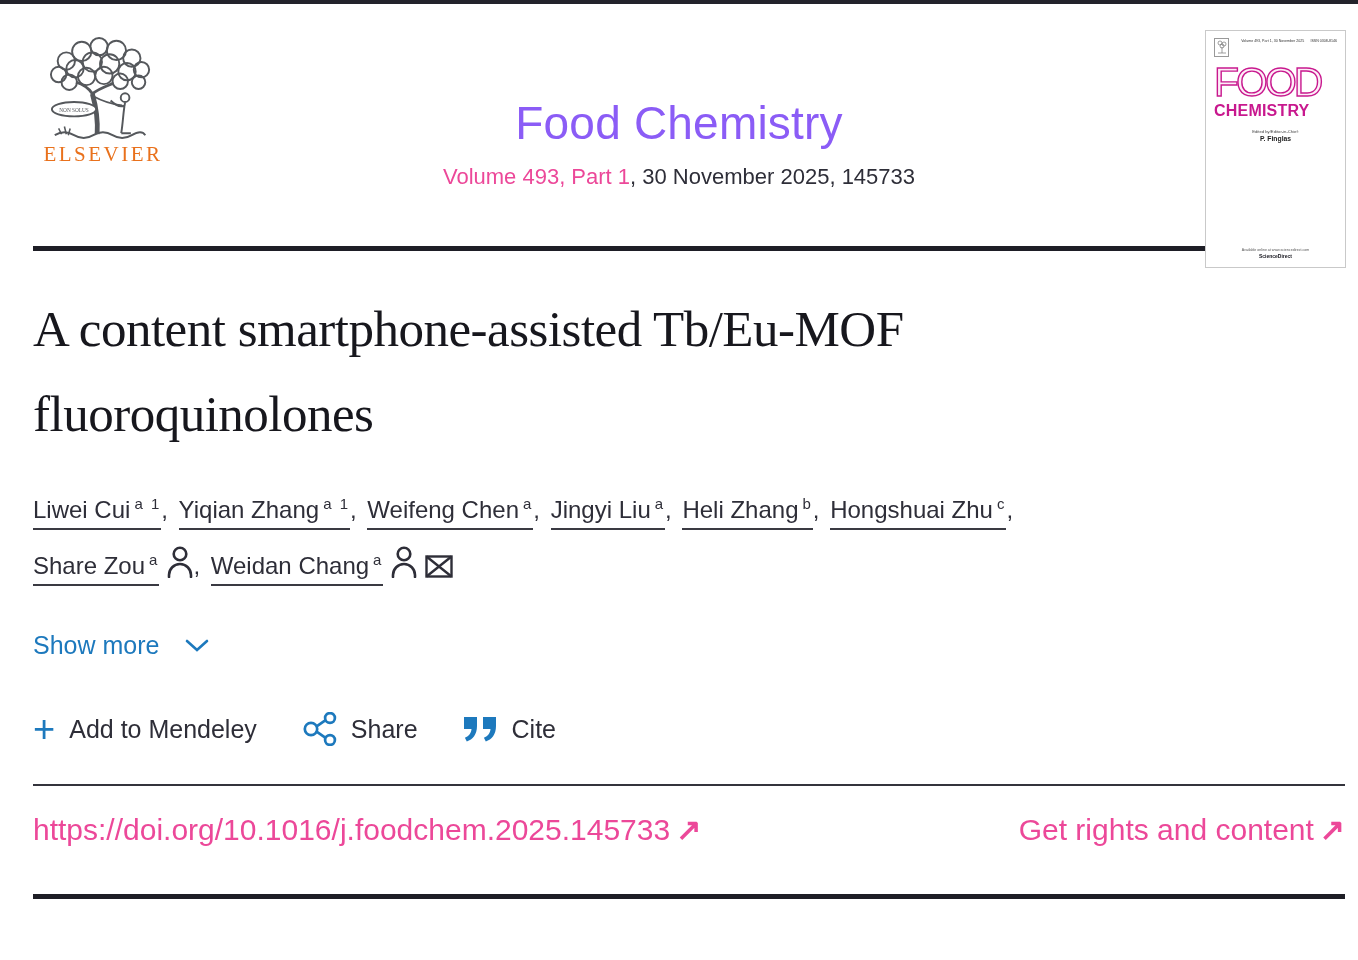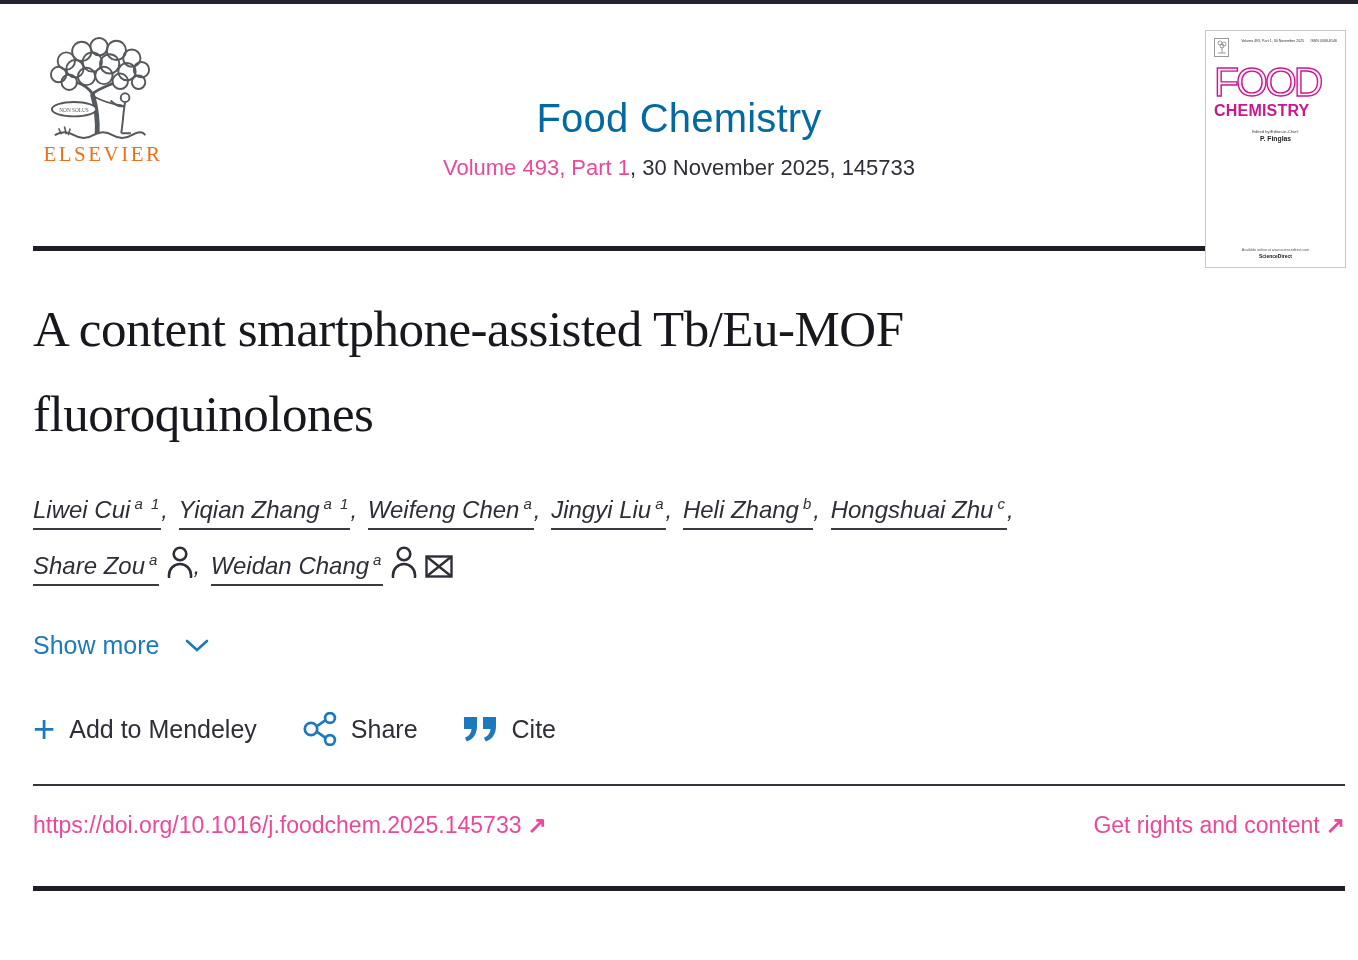--- a/index.html
+++ b/index.html
@@ -6,21 +6,21 @@
   html,body { width:1358px; height:960px; background:#ffffff; overflow:hidden;
               font-family:"Liberation Sans", sans-serif; color:#2e2e38; }
   .topline { height:4px; background:#23232b; width:1358px; }
 
   
   .banner { position:relative; height:242px; }
   .elsevier-logo { position:absolute; left:42px; top:32px; width:122px; text-align:center; }
   .elsevier-word { font-family:"Liberation Serif", serif; font-size:21px; letter-spacing:2.5px;
                    color:#e9711c; margin-top:2px; font-weight:400; }
   .journal-center { position:absolute; left:0; right:0; top:92px; text-align:center; }
-  .journal-title { font-size:40px; font-weight:400; color:#0369a1; letter-spacing:0.2px; }
+  .journal-title { font-size:46px; font-weight:400; color:#8b5cf6; letter-spacing:0.2px; }
   .journal-issue { font-size:22px; margin-top:14px; color:#2e2e38; }
   a.link, .link { color:#ec4899; text-decoration:none; cursor:pointer; }
 
   
   .cover { position:absolute; right:12px; top:26px; width:141px; height:238px;
            border:1px solid #c9c9c9; background:#fff; padding:7px 8px; overflow:hidden; }
   .cover-top { display:flex; justify-content:space-between; align-items:flex-start; }
   .cover-minilogo { width:15px; height:19px; border:0.5px solid #999; padding:1px; }
   .cover-masthead { font-size:3.6px; color:#333; margin-top:1px; margin-left:6px; white-space:nowrap; }
   .cover-issn { font-size:3.6px; color:#333; margin-top:1px; white-space:nowrap; }
@@ -34,38 +34,38 @@
   .cover-sd { font-size:5px; font-weight:700; color:#16161e; margin-top:1px; }
 
   
   .rule-thick { height:5px; background:#1e1e26; margin:0 13px 0 33px; }
   .rule-thin  { height:2px; background:#34343c; margin:38px 13px 0 33px; }
 
   
   .content { padding:0 13px 0 33px; }
   .article-title { font-family:"Liberation Serif", serif; font-weight:400; color:#17171d;
                    font-size:51px; line-height:85px; margin-top:36px; letter-spacing:-0.5px; }
-  .authors { margin-top:22px; font-size:24px; line-height:50px; color:#2e2e38;font-style:italic; }
+  .authors { margin-top:22px; font-size:24px; line-height:50px; color:#2e2e38; }
   .author { white-space:nowrap; }
   .author-underline { color:#2e2e38; text-decoration:none; border-bottom:2px solid #3a3a42;
                       padding-bottom:5px; cursor:pointer; }
   .authors sup { font-size:15px; margin-left:4px; letter-spacing:2px; }
   .sep { margin-right:4px; }
   .inline-icon { display:inline-block; vertical-align:-4px; margin-left:8px; }
 
   .show-more { display:inline-flex; align-items:center; gap:26px; margin-top:40px;
                font-size:25px; color:#1d79bd; cursor:pointer; }
 
   .actions { display:flex; align-items:center; margin-top:52px; font-size:25px; color:#2e2e38; }
   .action { display:inline-flex; align-items:center; gap:14px; cursor:pointer; }
   .action + .action { margin-left:46px; }
   .plus-glyph { color:#1d79bd; font-size:38px; font-weight:300; line-height:28px; }
 
   .doi-row { display:flex; justify-content:space-between; align-items:center;
-             margin:0 13px 16px 33px; padding:26px 0 31px 0; font-size:23px; }
+             margin:0 13px 16px 33px; padding:26px 0 31px 0; font-size:30px; }
   .ext-arrow { font-weight:700; margin-left:6px; }
 
   svg { display:block; }
 </style>
 </head>
 <body>
 
 <div class="topline"></div>
 
 <div class="banner">

